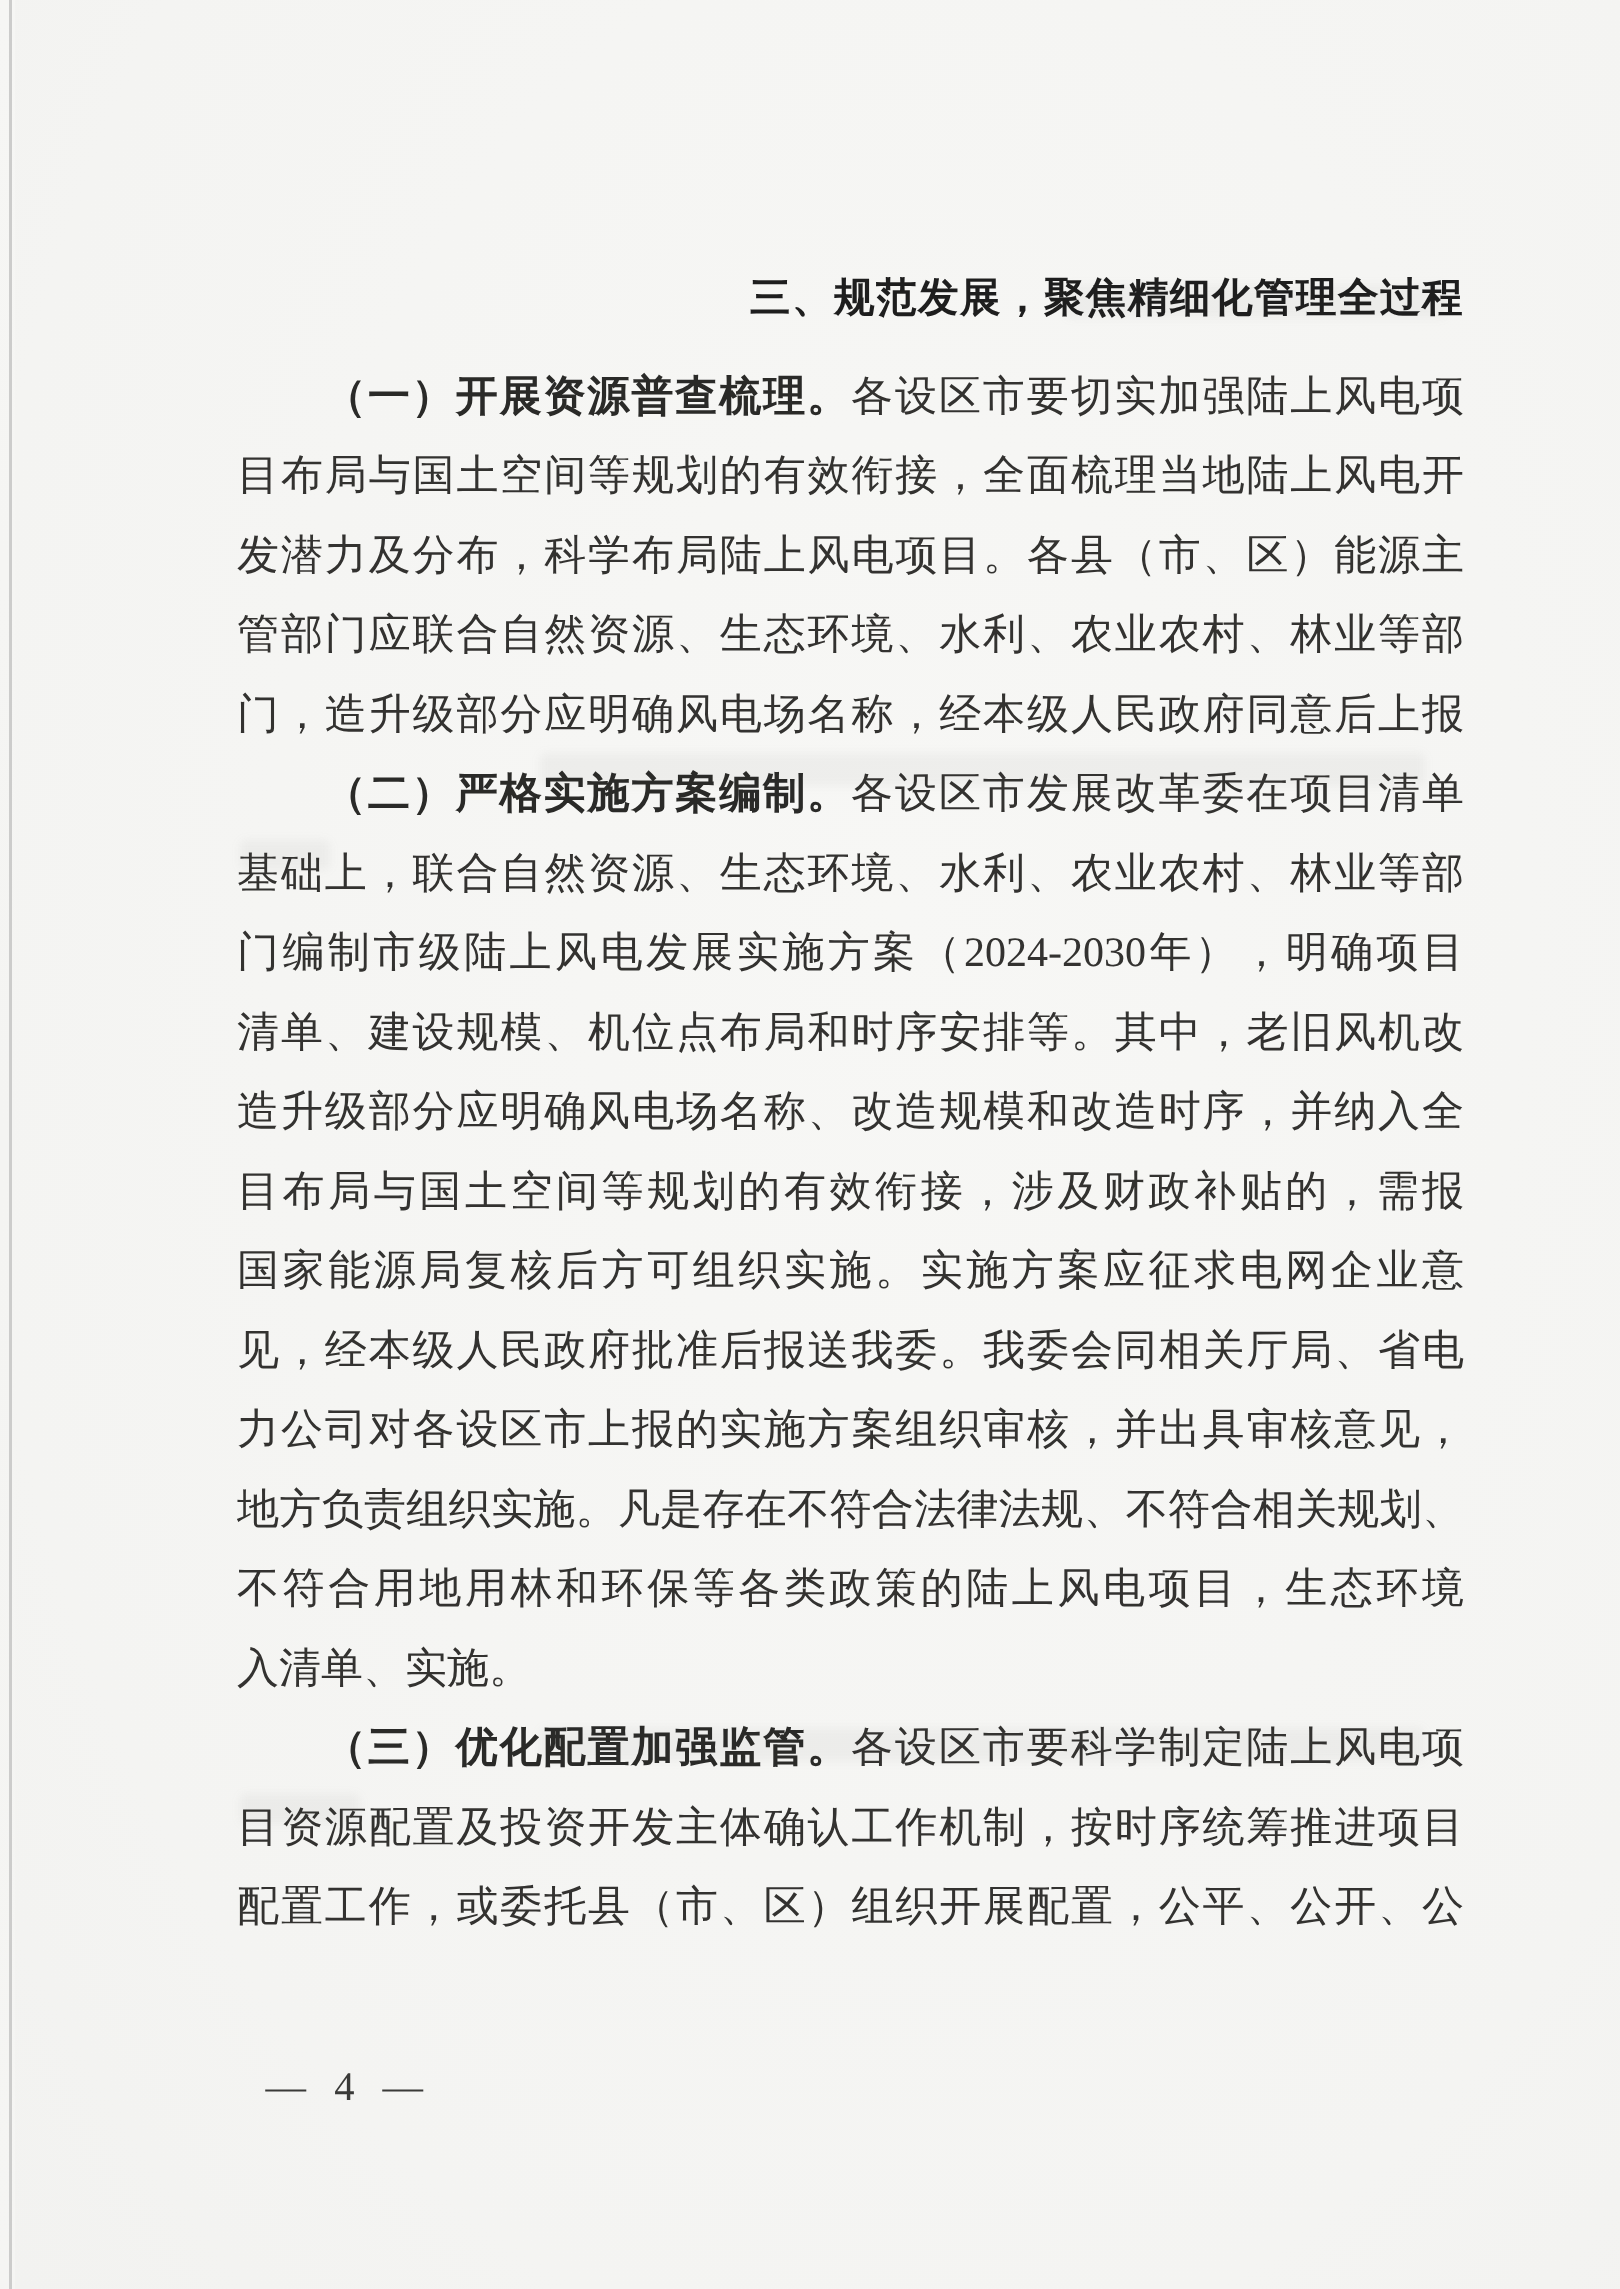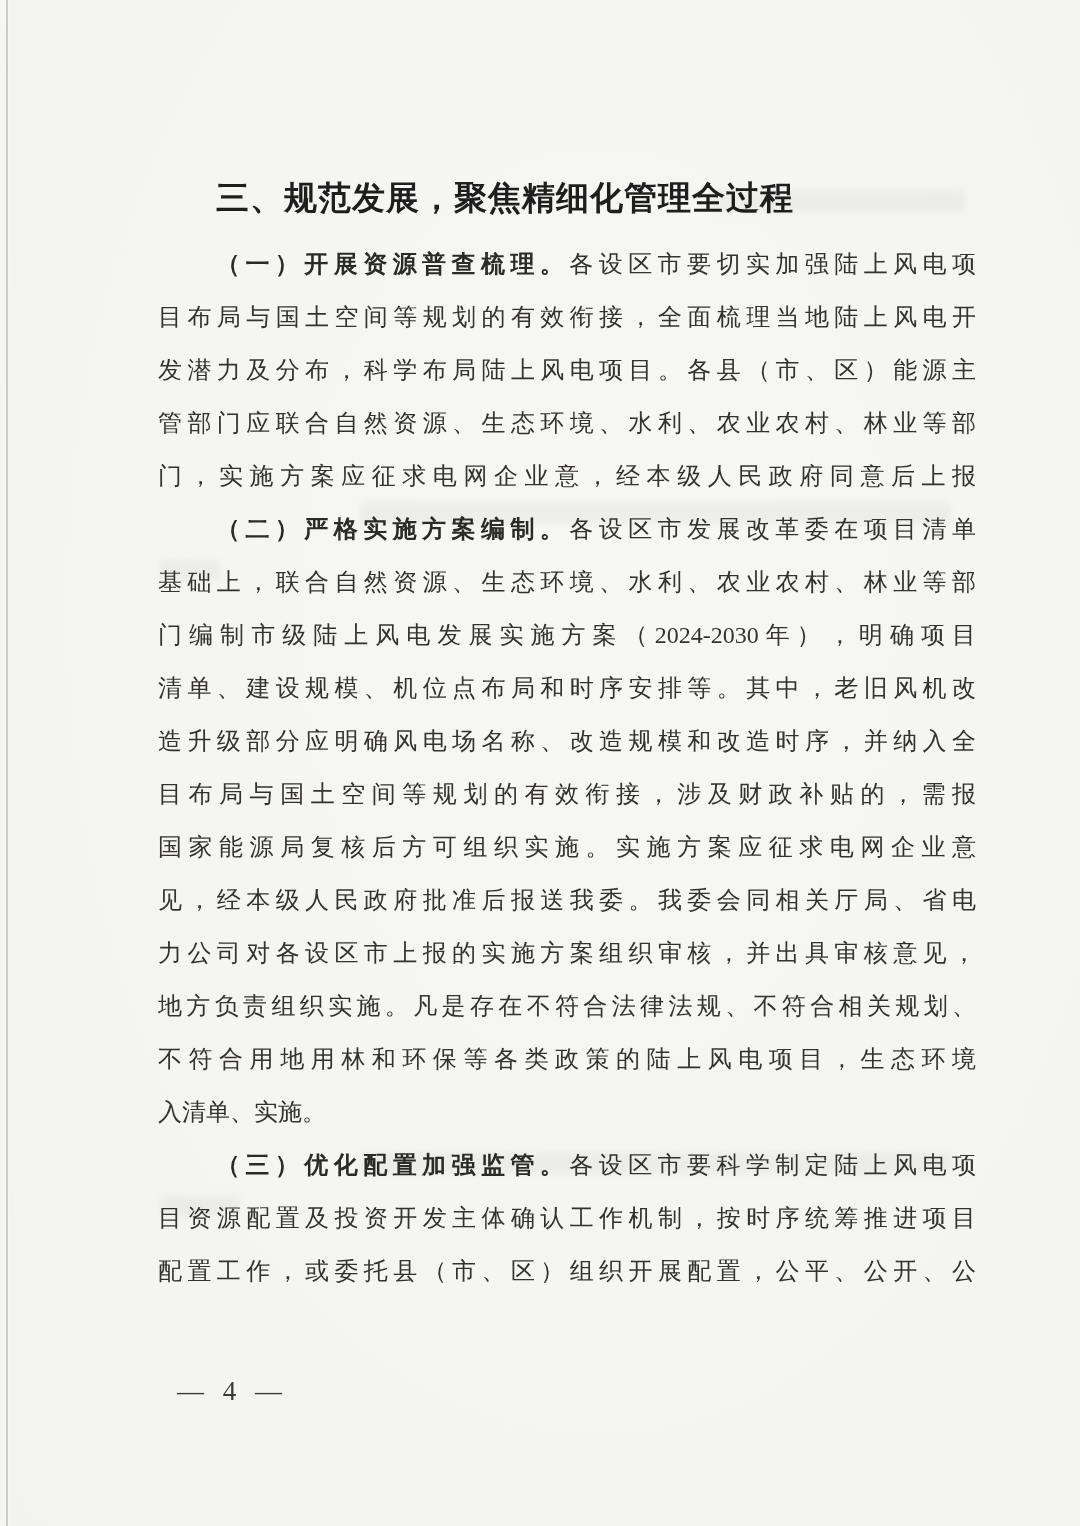--- a/index.html
+++ b/index.html
@@ -37,28 +37,29 @@
     left: 148px;
     top: 176px;
     width: 818px;
   }
   .doc-heading {
     height: 62px;
     line-height: 44px;
     padding-left: 58px;
     font-family: "Liberation Sans", "DejaVu Sans", sans-serif;
     font-weight: bold;
-    font-size: 33px;
+    font-size: 27px;
     letter-spacing: 1px;
     color: #1e1e1e;
+    text-align: right;
   }
   .doc-line {
     height: 53px;
     line-height: 53px;
-    font-size: 24px;
+    font-size: 28px;
     color: #333230;
     text-align: justify;
     text-align-last: justify;
     text-justify: inter-ideograph;
     width: 818px;
     box-sizing: border-box;
   }
   .doc-line.first {
     padding-left: 58px;
   }
@@ -109,21 +110,21 @@
 
     <div class="doc-heading">三、规范发展，聚焦精细化管理全过程</div>
 
     <div>
       <div class="doc-line first">
         <span class="lead">（一）开展资源普查梳理。</span><span>各设区市要切实加强陆上风电项</span>
       </div>
       <div class="doc-line">目布局与国土空间等规划的有效衔接，全面梳理当地陆上风电开</div>
       <div class="doc-line">发潜力及分布，科学布局陆上风电项目。各县（市、区）能源主</div>
       <div class="doc-line">管部门应联合自然资源、生态环境、水利、农业农村、林业等部</div>
-      <div class="doc-line">门，实施方案应征求电网企业意，经本级人民政府同意后上报</div>
+      <div class="doc-line">门，造升级部分应明确风电场名称，经本级人民政府同意后上报</div>
     </div>
 
     <div>
       <div class="doc-line first">
         <span class="lead">（二）严格实施方案编制。</span><span>各设区市发展改革委在项目清单</span>
       </div>
       <div class="doc-line">基础上，联合自然资源、生态环境、水利、农业农村、林业等部</div>
       <div class="doc-line">门编制市级陆上风电发展实施方案（2024-2030年），明确项目</div>
       <div class="doc-line">清单、建设规模、机位点布局和时序安排等。其中，老旧风机改</div>
       <div class="doc-line">造升级部分应明确风电场名称、改造规模和改造时序，并纳入全</div>

